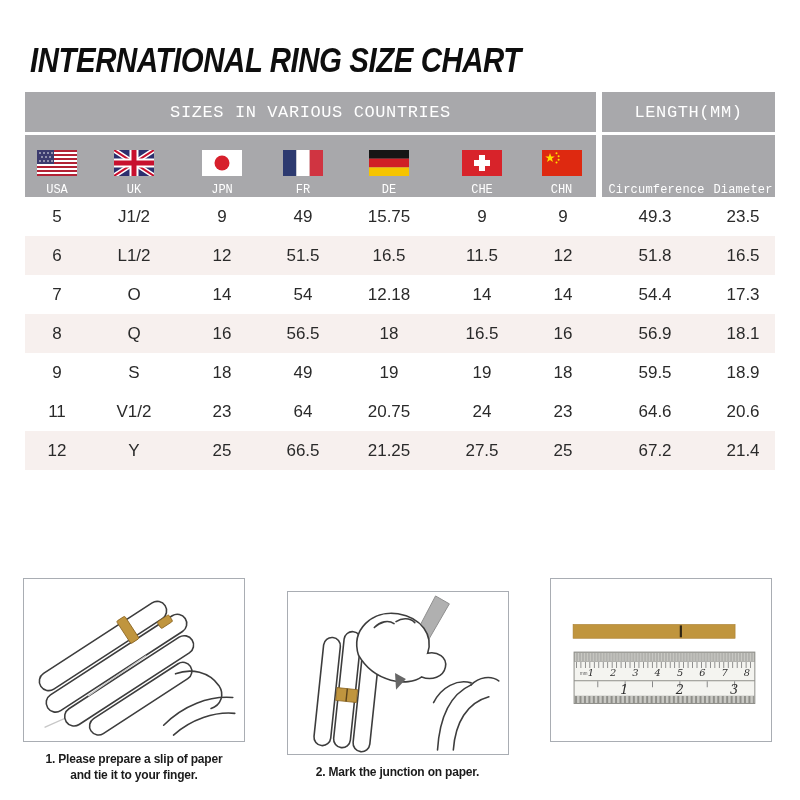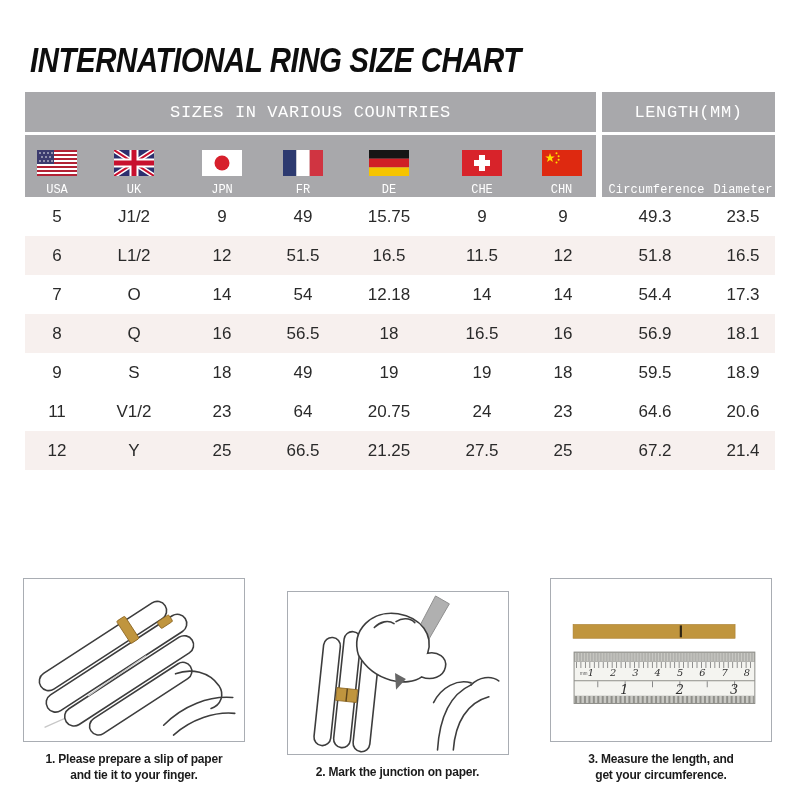--- a/index.html
+++ b/index.html
@@ -332,20 +332,16 @@
               <text x="73" y="116">1</text>
               <text x="129" y="116">2</text>
               <text x="184" y="116">3</text>
             </g>
             <rect x="22" y="118" width="183" height="8" fill="#c9c9c4"></rect>
             <line x1="23" y1="122" x2="204" y2="122" stroke="#8f8f8a" stroke-width="7" stroke-dasharray="2,2.5"></line>
             <rect x="22" y="74" width="183" height="52" fill="none" stroke="#8d8d88" stroke-width="1"></rect>
           </g>
         </svg>
       </div>
-      <figcaption class="caption">
-          <div>3. Measure the length, and</div>
-          <div>get your circumference.</div>
-        </figcaption>
     </figure>
 
   </div>
 </div>
 
 </body></html>

